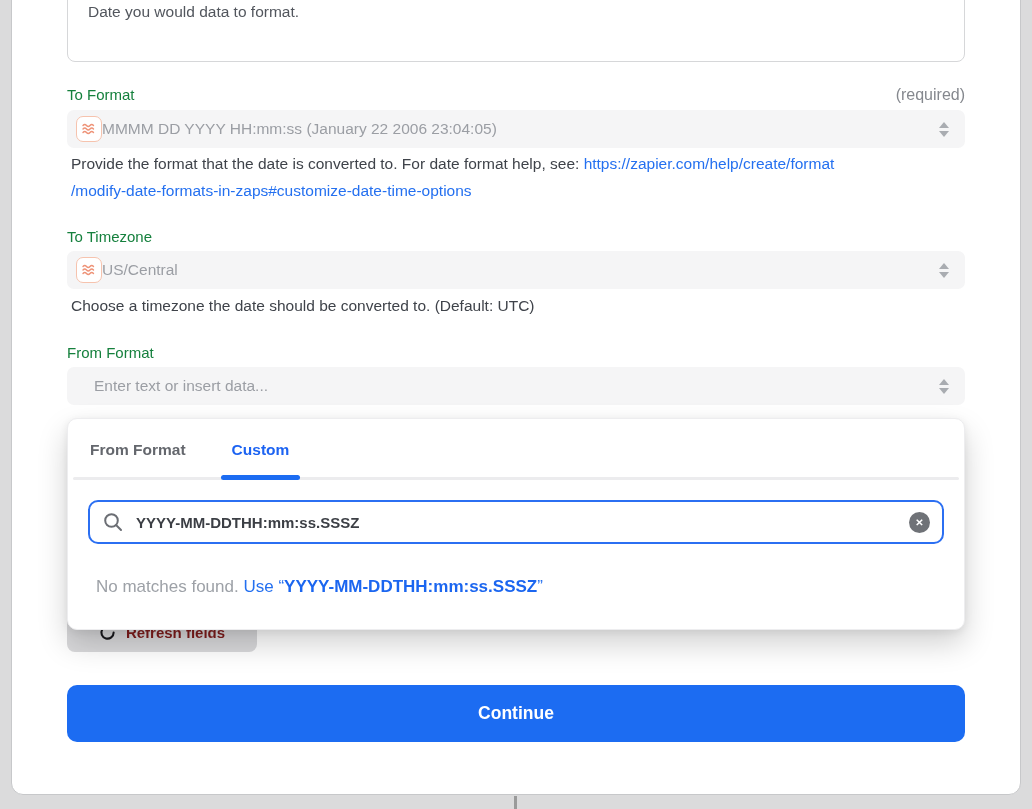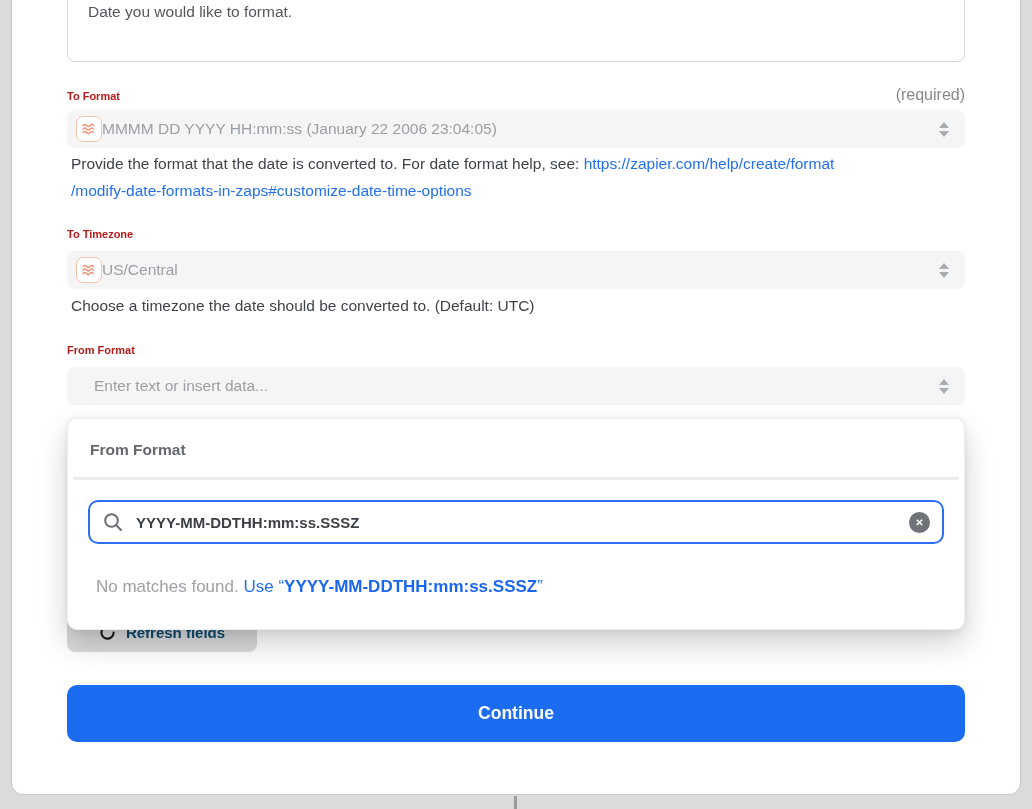--- a/index.html
+++ b/index.html
@@ -11,42 +11,42 @@
   .card{position:absolute;left:11px;top:-30px;width:1010px;height:825px;box-sizing:border-box;
     background:#fff;border:1px solid #c7c8ca;border-radius:12px;z-index:0}
 
   
   .date-box{left:67px;top:-8px;width:898px;height:70px;box-sizing:border-box;z-index:1;
     background:#fff;border:1px solid #d6d7d9;border-radius:8px;padding:9px 20px;
     font-size:15.5px;color:#52565d;line-height:20px}
 
   
   .label-row{left:67px;width:898px;display:flex;justify-content:space-between;align-items:baseline;z-index:1}
-  .field-label{font-size:11px;font-weight:700;color:#b91c1c}
+  .field-label{font-size:15px;font-weight:400;color:#15803d}
   .required{font-size:16px;font-weight:400;color:#85888e}
 
   
   .select{left:67px;width:898px;height:38px;box-sizing:border-box;z-index:1;
     background:#f5f5f6;border-radius:7px;display:flex;align-items:center;padding:0 16px 0 9px;cursor:pointer}
   .badge{width:26px;height:26px;box-sizing:border-box;background:#fff;border:1px solid #f6c3ae;
     border-radius:7px;display:flex;align-items:center;justify-content:center;flex:0 0 auto}
   .select-value{margin-left:0;font-size:15.5px;color:#9b9ea4;white-space:nowrap}
   .select-value.noicon{margin-left:6px}
   .stepper{margin-left:auto;display:flex;flex-direction:column;gap:3px;align-items:center}
   .tri-up{width:0;height:0;border-left:5px solid transparent;border-right:5px solid transparent;border-bottom:6px solid #a9acb1}
   .tri-dn{width:0;height:0;border-left:5px solid transparent;border-right:5px solid transparent;border-top:6px solid #a9acb1}
 
   
   .help{left:67px;width:898px;margin:4px;font-size:15.5px;line-height:26.5px;color:#3f434a;z-index:1}
   .help a{color:#2470f0;text-decoration:none;cursor:pointer}
 
   
   .refresh-btn{left:67px;top:612px;width:190px;height:40px;z-index:2;
     background:#d9d9db;border:none;border-radius:8px;display:flex;align-items:center;justify-content:center;gap:10px;
-    font-family:inherit;font-size:15px;font-weight:700;color:#0c4a6e;cursor:pointer}
+    font-family:inherit;font-size:15px;font-weight:700;color:#7f1d1d;cursor:pointer}
 
   
   .panel{left:67px;top:418px;width:898px;height:212px;box-sizing:border-box;z-index:3;
     background:#fff;border:1px solid #ededef;border-radius:10px;
     box-shadow:0 14px 30px rgba(0,0,0,.18),0 2px 8px rgba(0,0,0,.07)}
   .tabs{position:relative;display:flex;gap:46px;padding:0 22px;height:61px;align-items:center}
   .tabs-line{position:absolute;left:5px;right:5px;bottom:0;height:3px;background:#ececee;border-radius:2px}
   .tab{position:relative;height:100%;display:flex;align-items:center;
     font-size:15.5px;font-weight:700;color:#64676d;cursor:pointer}
   .tab.active{color:#1c63f2}
@@ -74,21 +74,21 @@
   .connector{left:514px;top:796px;width:3px;height:13px;background:#9a9a9a;z-index:0}
 </style>
 </head>
 <body>
 
 <div class="viewport">
 
   <div class="card"></div>
 
   <div class="abs date-box">
-    <span>Date you would like to format.</span>
+    <span>Date you would data to format.</span>
   </div>
 
   <div class="abs label-row" style="top:86px">
     <span class="field-label">To Format</span>
     <span class="required">(required)</span>
   </div>
 
   <div class="abs select" style="top:110px">
     <span class="badge">
       <svg width="16" height="16" viewBox="0 0 16 16">
@@ -151,20 +151,23 @@
       </svg>
     </span>
     <span>Refresh fields</span>
   </button>
 
   <div class="abs panel">
     <div class="tabs">
       <div class="tab">
         <span>From Format</span>
       </div>
+      <div class="tab active">
+        <span>Custom</span>
+      </div>
       <div class="tabs-line"></div>
     </div>
 
     <div class="search-wrap">
       <span style="display:flex">
         <svg width="22" height="22" viewBox="0 0 22 22">
           <circle cx="9.5" cy="9.5" r="6.3" fill="none" stroke="#6b6e74" stroke-width="2"></circle>
           <line x1="14.3" y1="14.3" x2="19" y2="19" stroke="#6b6e74" stroke-width="2" stroke-linecap="round"></line>
         </svg>
       </span>

